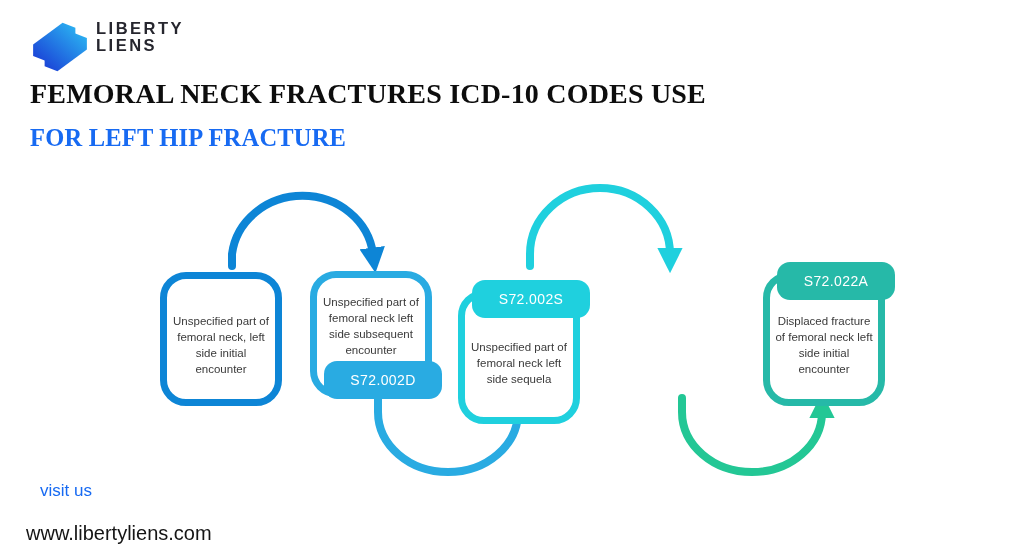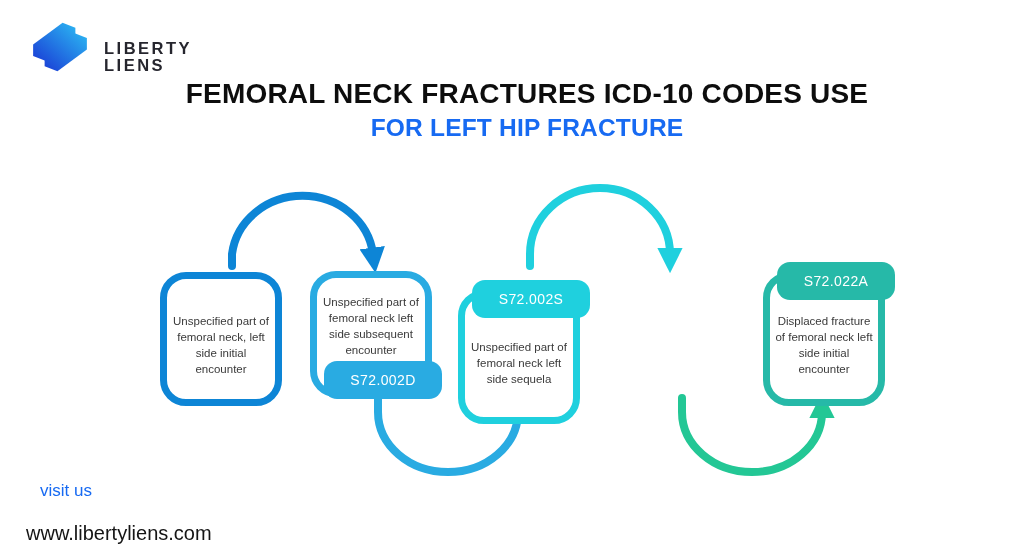--- a/index.html
+++ b/index.html
@@ -2,28 +2,28 @@
 <html><head>
 <meta charset="utf-8">
 <style>
   html,body{margin:0;padding:0;background:#e8e8e8;}
   .canvas{
     position:relative;width:1024px;height:547px;margin:0 auto;
     background:#ffffff;overflow:hidden;
     font-family:"Liberation Sans",sans-serif;
   }
   
-  .logo{position:absolute;left:28px;top:20px;display:flex;align-items:flex-end;gap:12px;}
+  .logo{position:absolute;left:28px;top:20px;display:flex;align-items:flex-start;gap:4px;}
   .logo-icon{width:64px;height:54px;}
   .logo-text{line-height:1.02;color:#26262e;font-weight:700;
     font-size:16.5px;letter-spacing:2.5px;}
   
-  .titles{position:absolute;left:30px;right:0;top:78px;text-align:center;}
+  .titles{position:absolute;left:30px;right:0;top:78px;font-family:Liberation Serif, serif;}
   .title-main{font-size:28px;font-weight:800;color:#0d0d0d;letter-spacing:.2px;margin:0;}
-  .title-sub{font-size:24.5px;font-weight:800;color:#176af2;letter-spacing:.2px;margin:4px 0 0 0;}
+  .title-sub{font-size:24.5px;font-weight:800;color:#176af2;letter-spacing:.2px;margin:14px 0 0 0;}
   
   .connectors{position:absolute;left:0;top:0;width:1024px;height:547px;pointer-events:none;}
   .card{position:absolute;width:122px;}
   .card .body{
     position:absolute;left:0;top:0;width:108px;
     background:#fff;border:7px solid var(--c);border-radius:26px;
     display:flex;align-items:center;justify-content:center;text-align:center;
   }
   .card.top{top:272px;height:120px;}
   .card.top .body{height:106px;padding:14px 0 0 0;}

